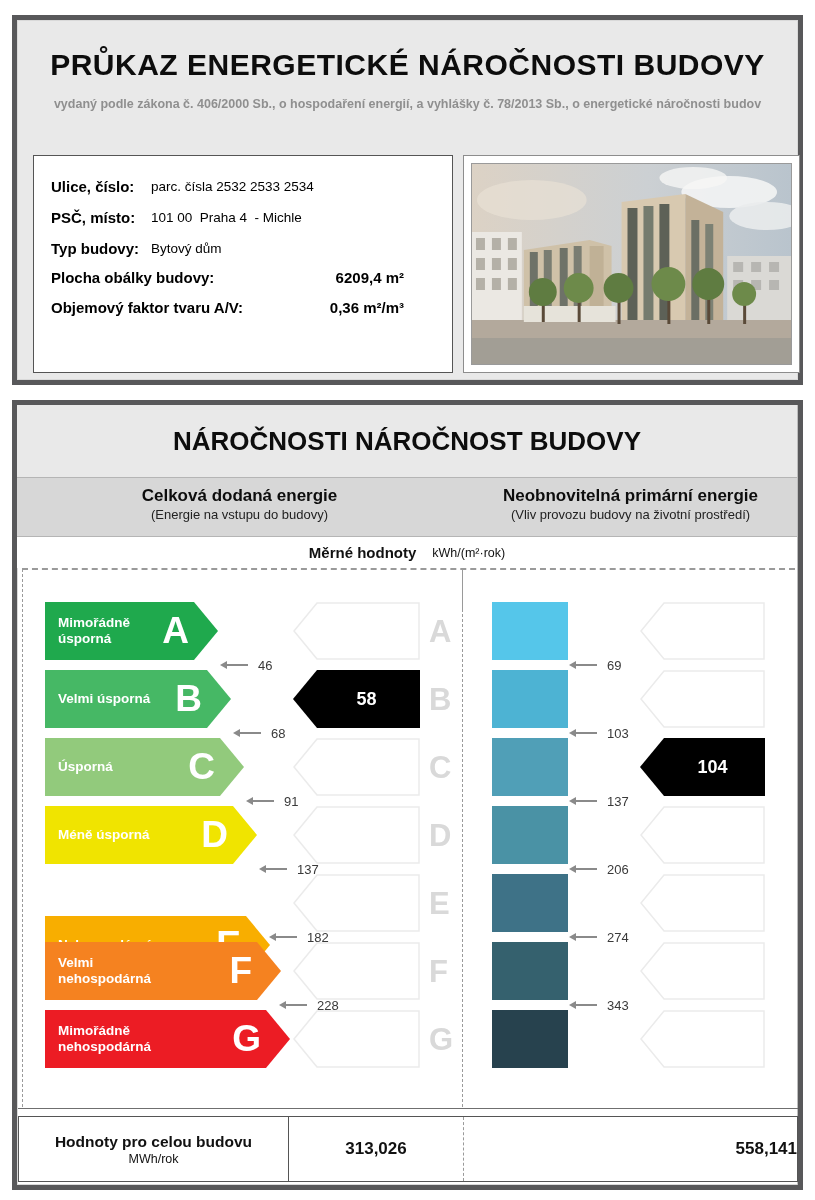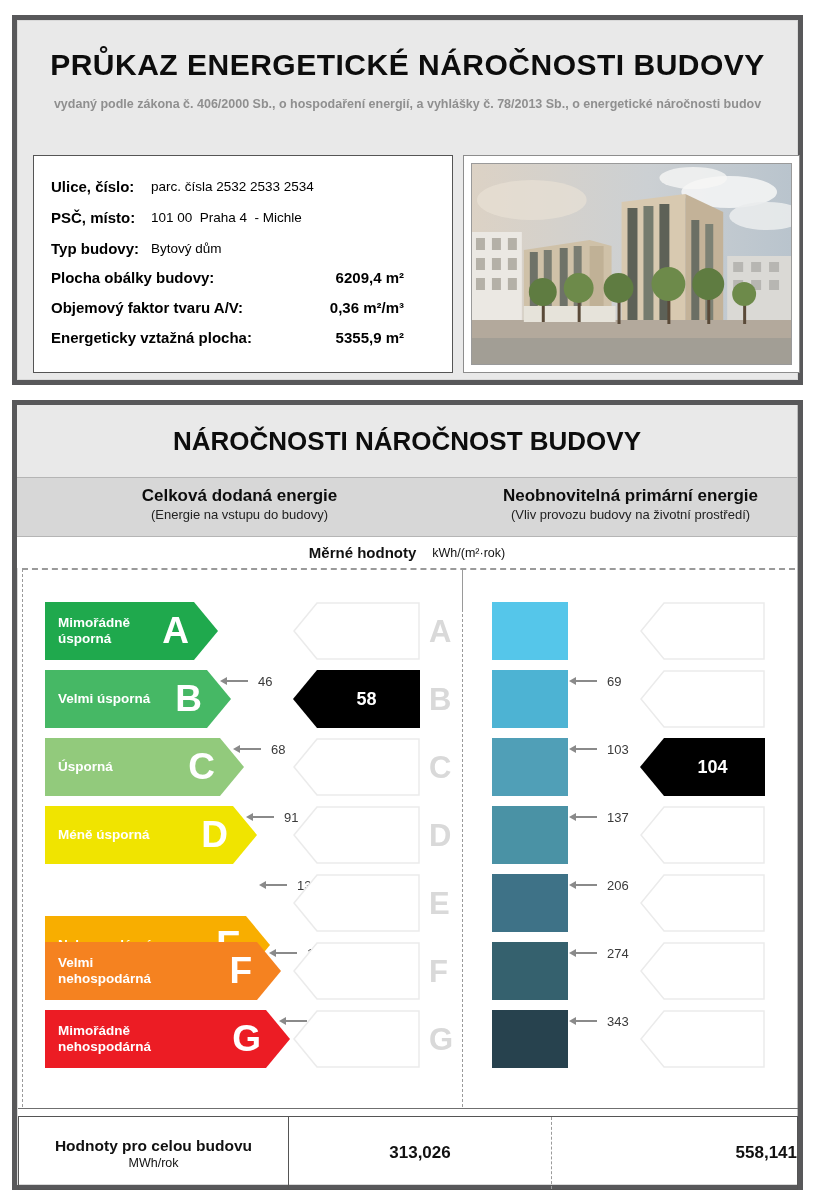--- a/index.html
+++ b/index.html
@@ -46,39 +46,39 @@
   .scale{position:absolute;left:0;top:163px;width:781px;height:537px;}
 
   
   .carrow{position:absolute;left:28px;height:58px;clip-path:polygon(0 0,calc(100% - 24px) 0,100% 50%,calc(100% - 24px) 100%,0 100%);}
   .carrow .nm{position:absolute;left:13px;top:50%;transform:translateY(-50%);width:118px;font-size:13.5px;font-weight:bold;color:#fff;line-height:1.18;}
   .carrow .lt{position:absolute;right:29px;top:50%;transform:translateY(-50%);font-size:37px;font-weight:bold;color:#fff;}
   .cA{background:#1fa94d;} .cB{background:#46b865;} .cC{background:#92ca7c;}
   .cD{background:#f0e400;} .cE{background:#f8ae00;margin-top:42px;} .cF{background:#f58220;} .cG{background:#ec1c24;}
 
   
-  .tmark{position:absolute;display:flex;align-items:center;gap:10px;height:14px;margin-top:16px;}
+  .tmark{position:absolute;display:flex;align-items:center;gap:10px;height:14px;}
   .tarrow{width:22px;height:2px;background:#8a8a8a;position:relative;flex:0 0 auto;}
   .tarrow::before{content:"";position:absolute;left:-6px;top:-3px;width:0;height:0;border-top:4px solid transparent;border-bottom:4px solid transparent;border-right:7px solid #8a8a8a;}
   .tnum{font-size:13px;color:#3a3a3a;}
 
   
   .oarrow{position:absolute;height:58px;}
   .glt{position:absolute;font-size:31px;font-weight:bold;color:#d9d9d9;}
 
   
   .rarrow{position:absolute;height:58px;background:#000;clip-path:polygon(24px 0,100% 0,100% 100%,24px 100%,0 50%);display:flex;align-items:center;justify-content:center;padding-left:20px;box-sizing:border-box;}
   .rarrow span{color:#fff;font-size:18px;font-weight:bold;}
 
   
   .tblock{position:absolute;left:475px;width:76px;height:58px;}
 
   
   .scale-endline{position:absolute;left:1px;top:703px;width:780px;border-top:1px solid #6f6f6f;}
-  .totals{position:absolute;left:1px;top:711px;width:780px;height:74px;border:1px solid #555;box-sizing:border-box;display:flex;gap:44px;}
+  .totals{position:absolute;left:1px;top:711px;width:780px;height:66px;border:1px solid #555;box-sizing:border-box;display:flex;}
   .totals .cell-label{width:270px;border-right:1px solid #555;box-sizing:border-box;display:flex;flex-direction:column;align-items:center;justify-content:center;}
   .totals .cell-label .t{font-size:15.5px;font-weight:bold;}
   .totals .cell-label .u{font-size:12.5px;margin-top:1px;}
   .totals .cell-mid{width:174px;display:flex;align-items:center;justify-content:center;}
   .totals .cell-right{flex:1;border-left:1px dashed #9a9a9a;display:flex;align-items:center;justify-content:flex-end;box-sizing:border-box;}
   .tot-val{font-size:17px;font-weight:bold;}
 </style>
 </head>
 <body>
 
@@ -101,24 +101,20 @@
         <span class="lbl">Typ budovy:</span>
         <span class="val">Bytový dům</span>
       </div>
       <div class="info-row" style="top:113px">
         <span class="lbl">Plocha obálky budovy:</span>
         <span class="valnum">6209,4 m²</span>
       </div>
       <div class="info-row" style="top:143px">
         <span class="lbl">Objemový faktor tvaru A/V:</span>
         <span class="valnum">0,36 m²/m³</span>
-      </div>
-      <div class="info-row" style="top:173px">
-        <span class="lbl">Energeticky vztažná plocha:</span>
-        <span class="valnum">5355,9 m²</span>
       </div>
     </div>
 
     <div class="photo-frame">
       <div class="photo-inner">
         <svg viewBox="0 0 320 200" preserveAspectRatio="none">
           <defs>
             <linearGradient id="sky" x1="0" y1="0" x2="1" y2="0">
               <stop offset="0" stop-color="#dcd2c5"></stop>
                 <stop offset="0.55" stop-color="#ccd0d3"></stop>

